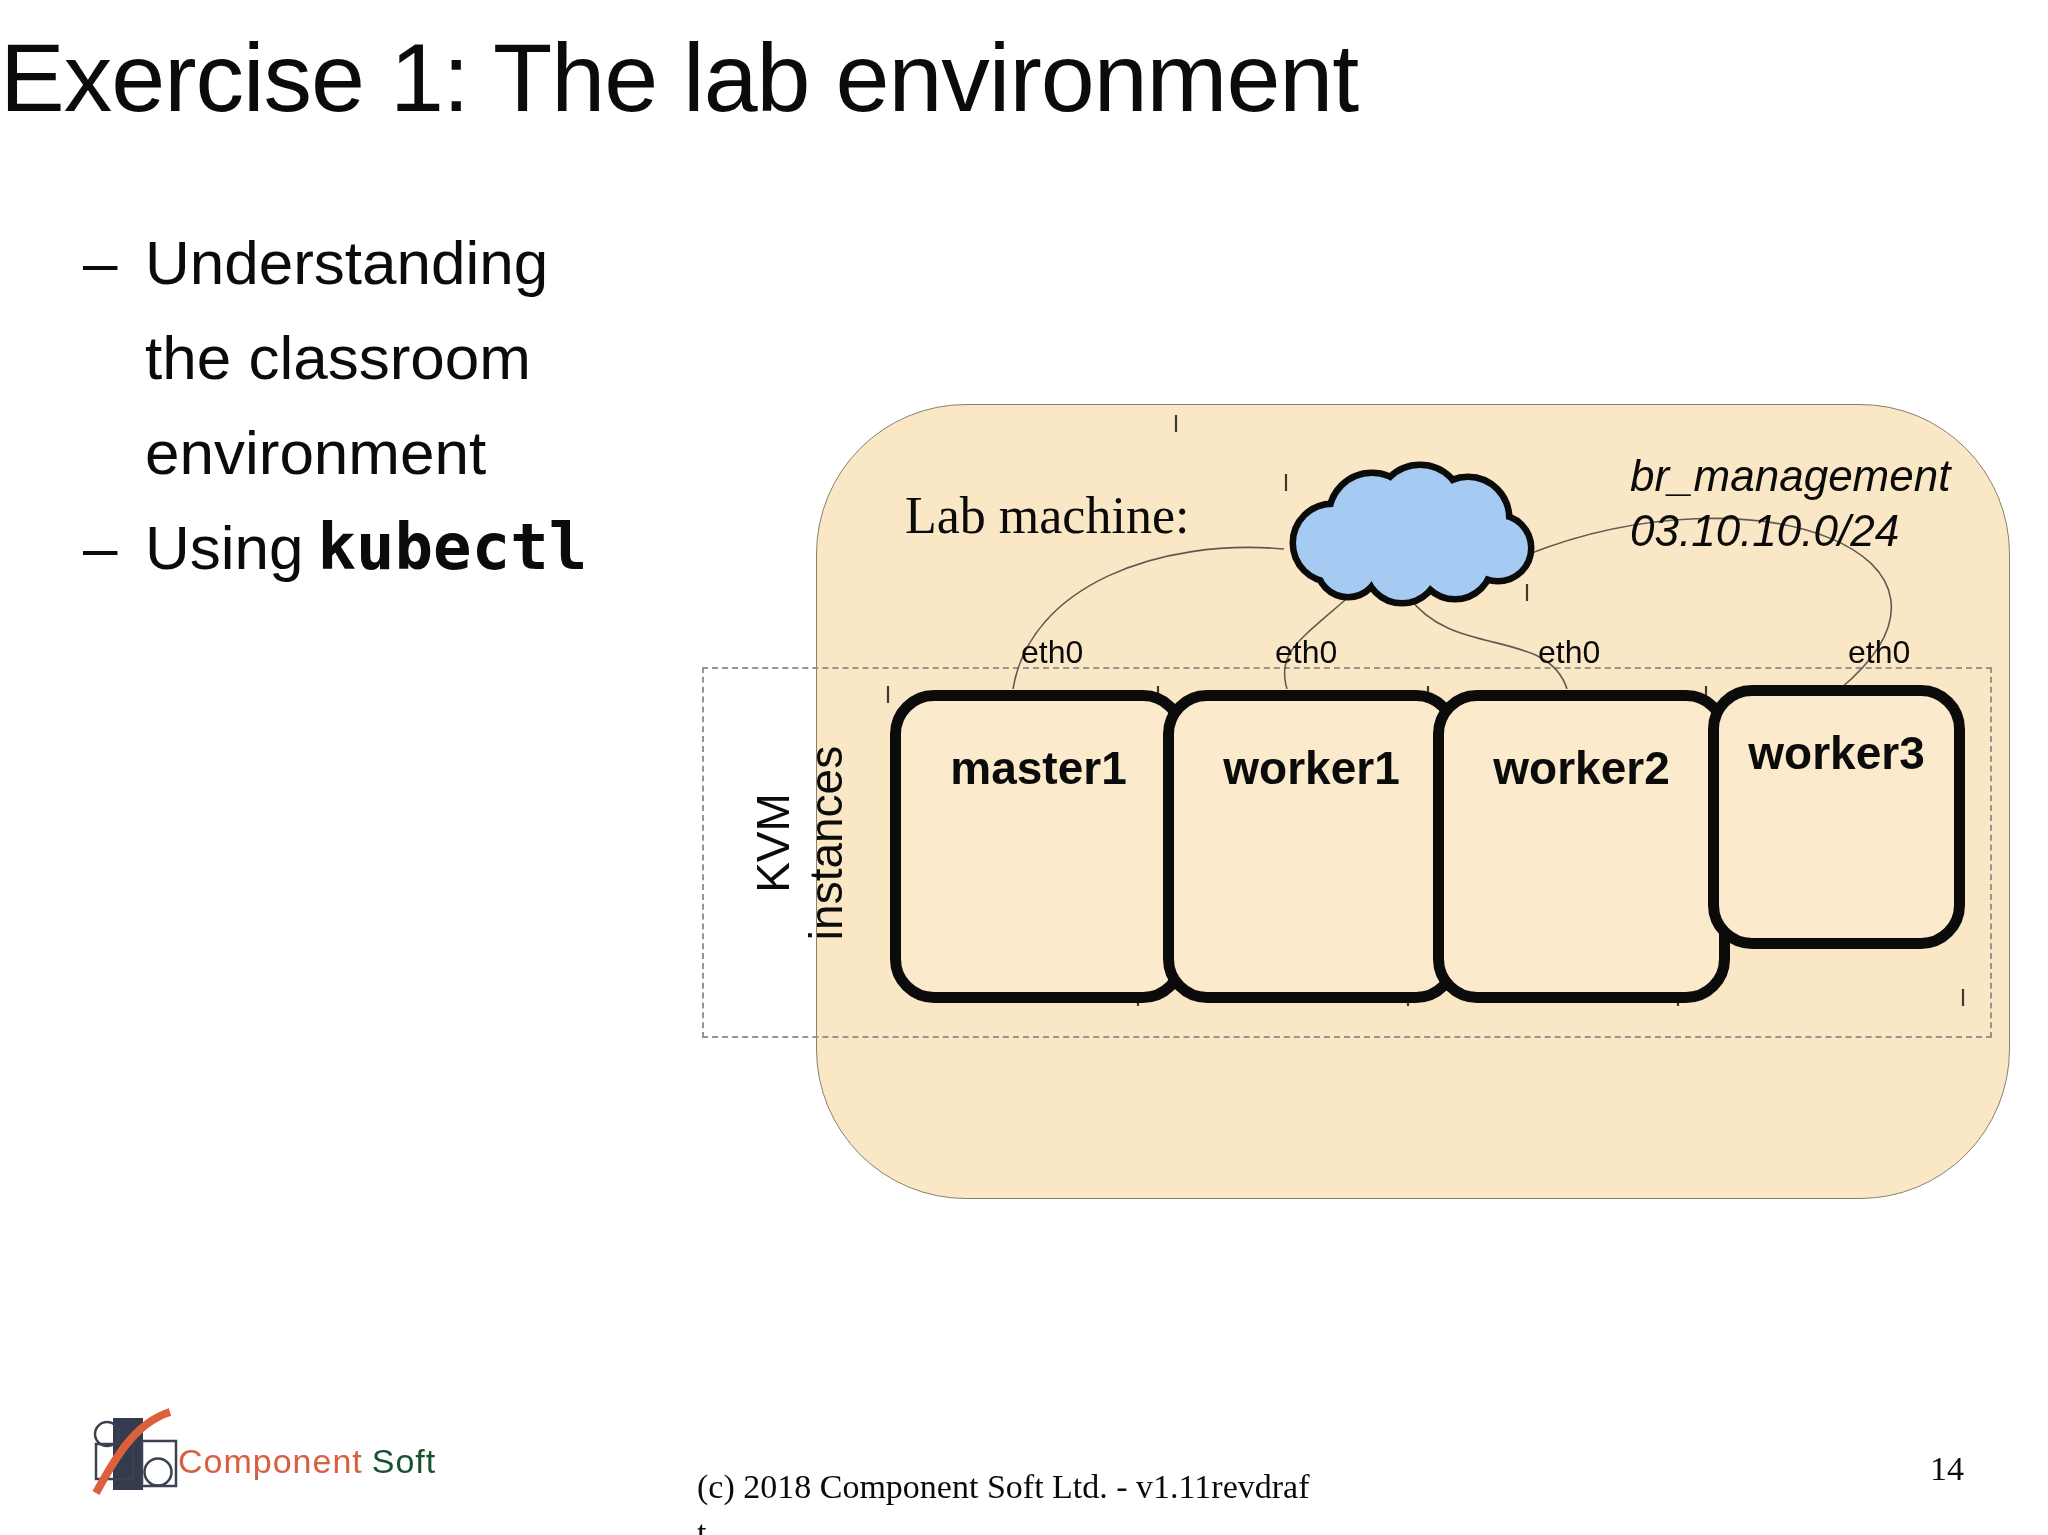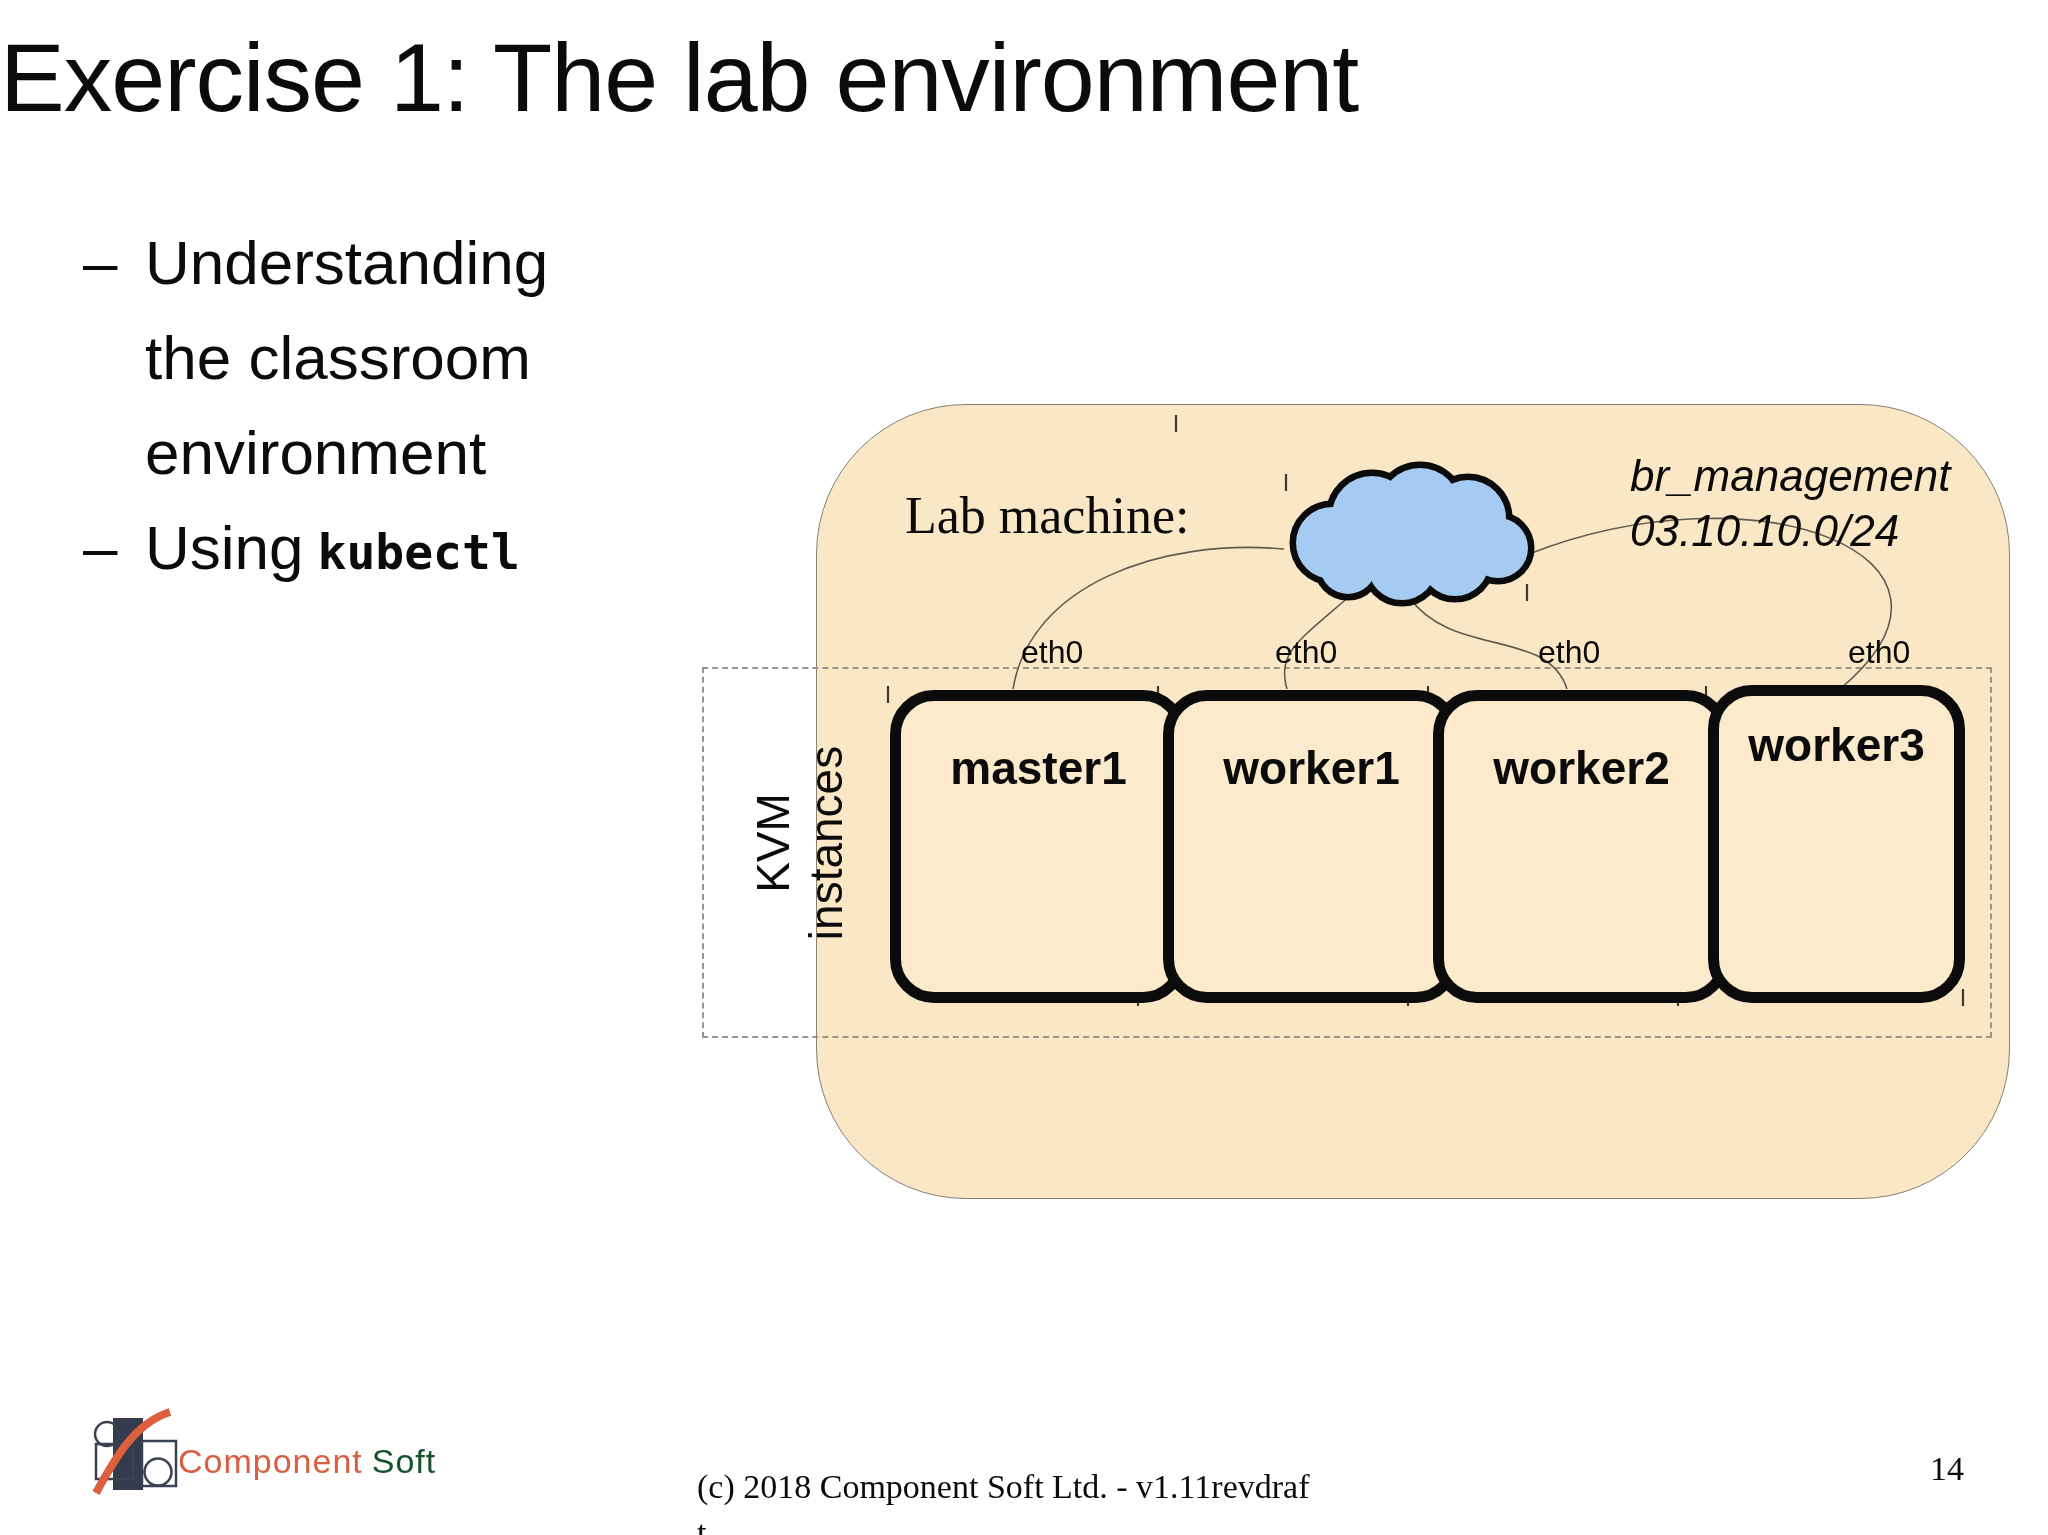--- a/index.html
+++ b/index.html
@@ -9,21 +9,21 @@
   }
   
   .slide-title{
     position:absolute;top:22px;left:0;right:0;
     font-size:97px;letter-spacing:-1px;white-space:nowrap;
   }
   
   .bullets{position:absolute;left:83px;top:215px;width:470px;font-size:62px;line-height:95px;}
   .bullet{position:relative;padding-left:62px;}
   .bullet .marker{position:absolute;left:0;top:0;}
-  .code{font-family:"DejaVu Sans Mono","Liberation Mono",monospace;font-weight:bold;font-size:48px;margin-left:14px;text-align:right;}
+  .code{font-family:"DejaVu Sans Mono","Liberation Mono",monospace;font-weight:bold;font-size:64px;margin-left:14px;text-align:right;}
   
   .host-box{
     position:absolute;left:816px;top:404px;width:1192px;height:793px;
     background:#fae7c6;border:1px solid #86816f;border-radius:150px;
   }
   .kvm-group{
     position:absolute;left:702px;top:667px;width:1286px;height:367px;
     border:2px dashed #9a958a;
   }
   .diagram-svg{position:absolute;left:0;top:0;width:2048px;height:1535px;pointer-events:none;}
@@ -35,21 +35,21 @@
   }
   .nic-label{position:absolute;top:634px;width:90px;text-align:left;font-size:32px;}
   .nic-1{left:1021px;} .nic-2{left:1275px;} .nic-3{left:1538px;} .nic-4{left:1848px;}
   .node{
     position:absolute;top:690px;width:297px;height:313px;background:#fbeacc;
     border:11px solid #0b0b0b;border-radius:44px;box-sizing:border-box;
     text-align:center;padding-top:40px;
   }
   .node .node-name{font-size:46px;font-weight:bold;}
   .node-1{left:890px;} .node-2{left:1163px;} .node-3{left:1433px;}
-  .node-4{left:1708px;top:685px;width:257px;height:318px;padding-top:22px;}
+  .node-4{left:1708px;top:685px;width:257px;height:264px;padding-top:30px;}
   
   .logo{position:absolute;left:90px;top:1398px;}
   .logo-text{position:absolute;left:178px;top:1442px;font-size:34px;letter-spacing:1px;white-space:nowrap;}
   .logo-text .p1{color:#d75f42;margin-top:12px;}
   .logo-text .p2{color:#14532d;margin-left:9px;}
   .copyright{
     position:absolute;left:697px;top:1464px;width:700px;
     font-family:"Liberation Serif",serif;font-size:34px;line-height:46px;
   }
   .page-number{

